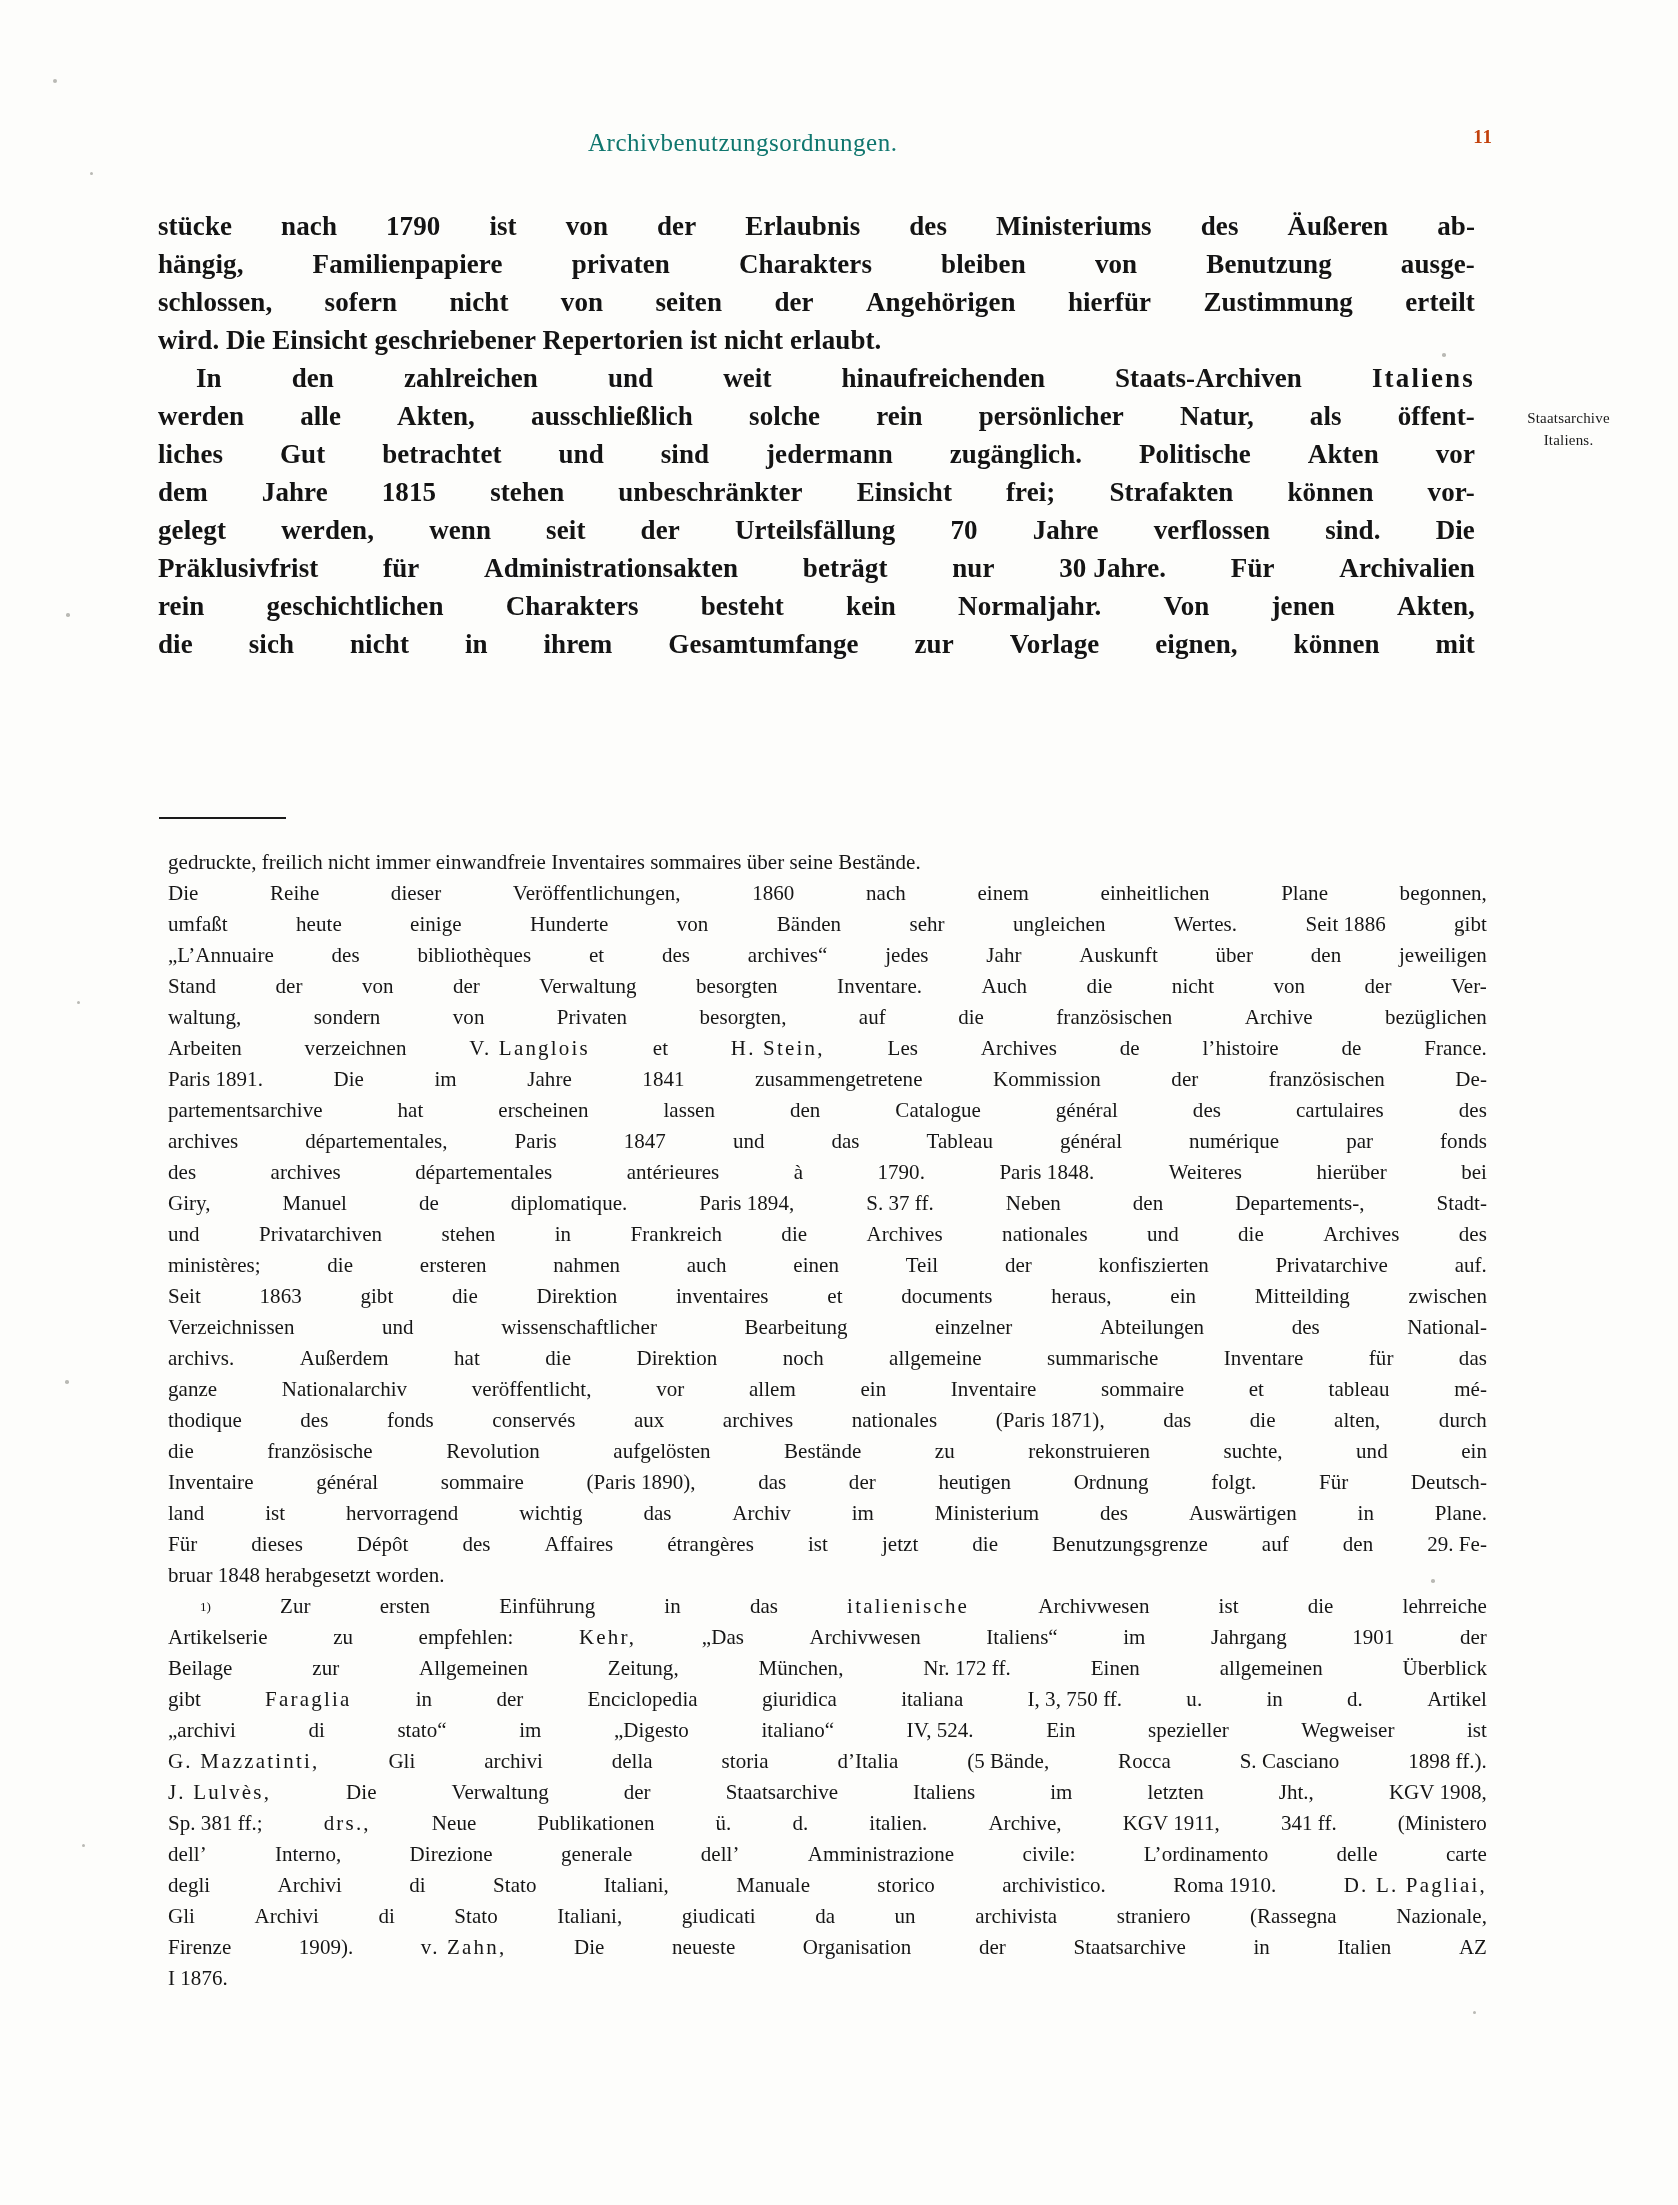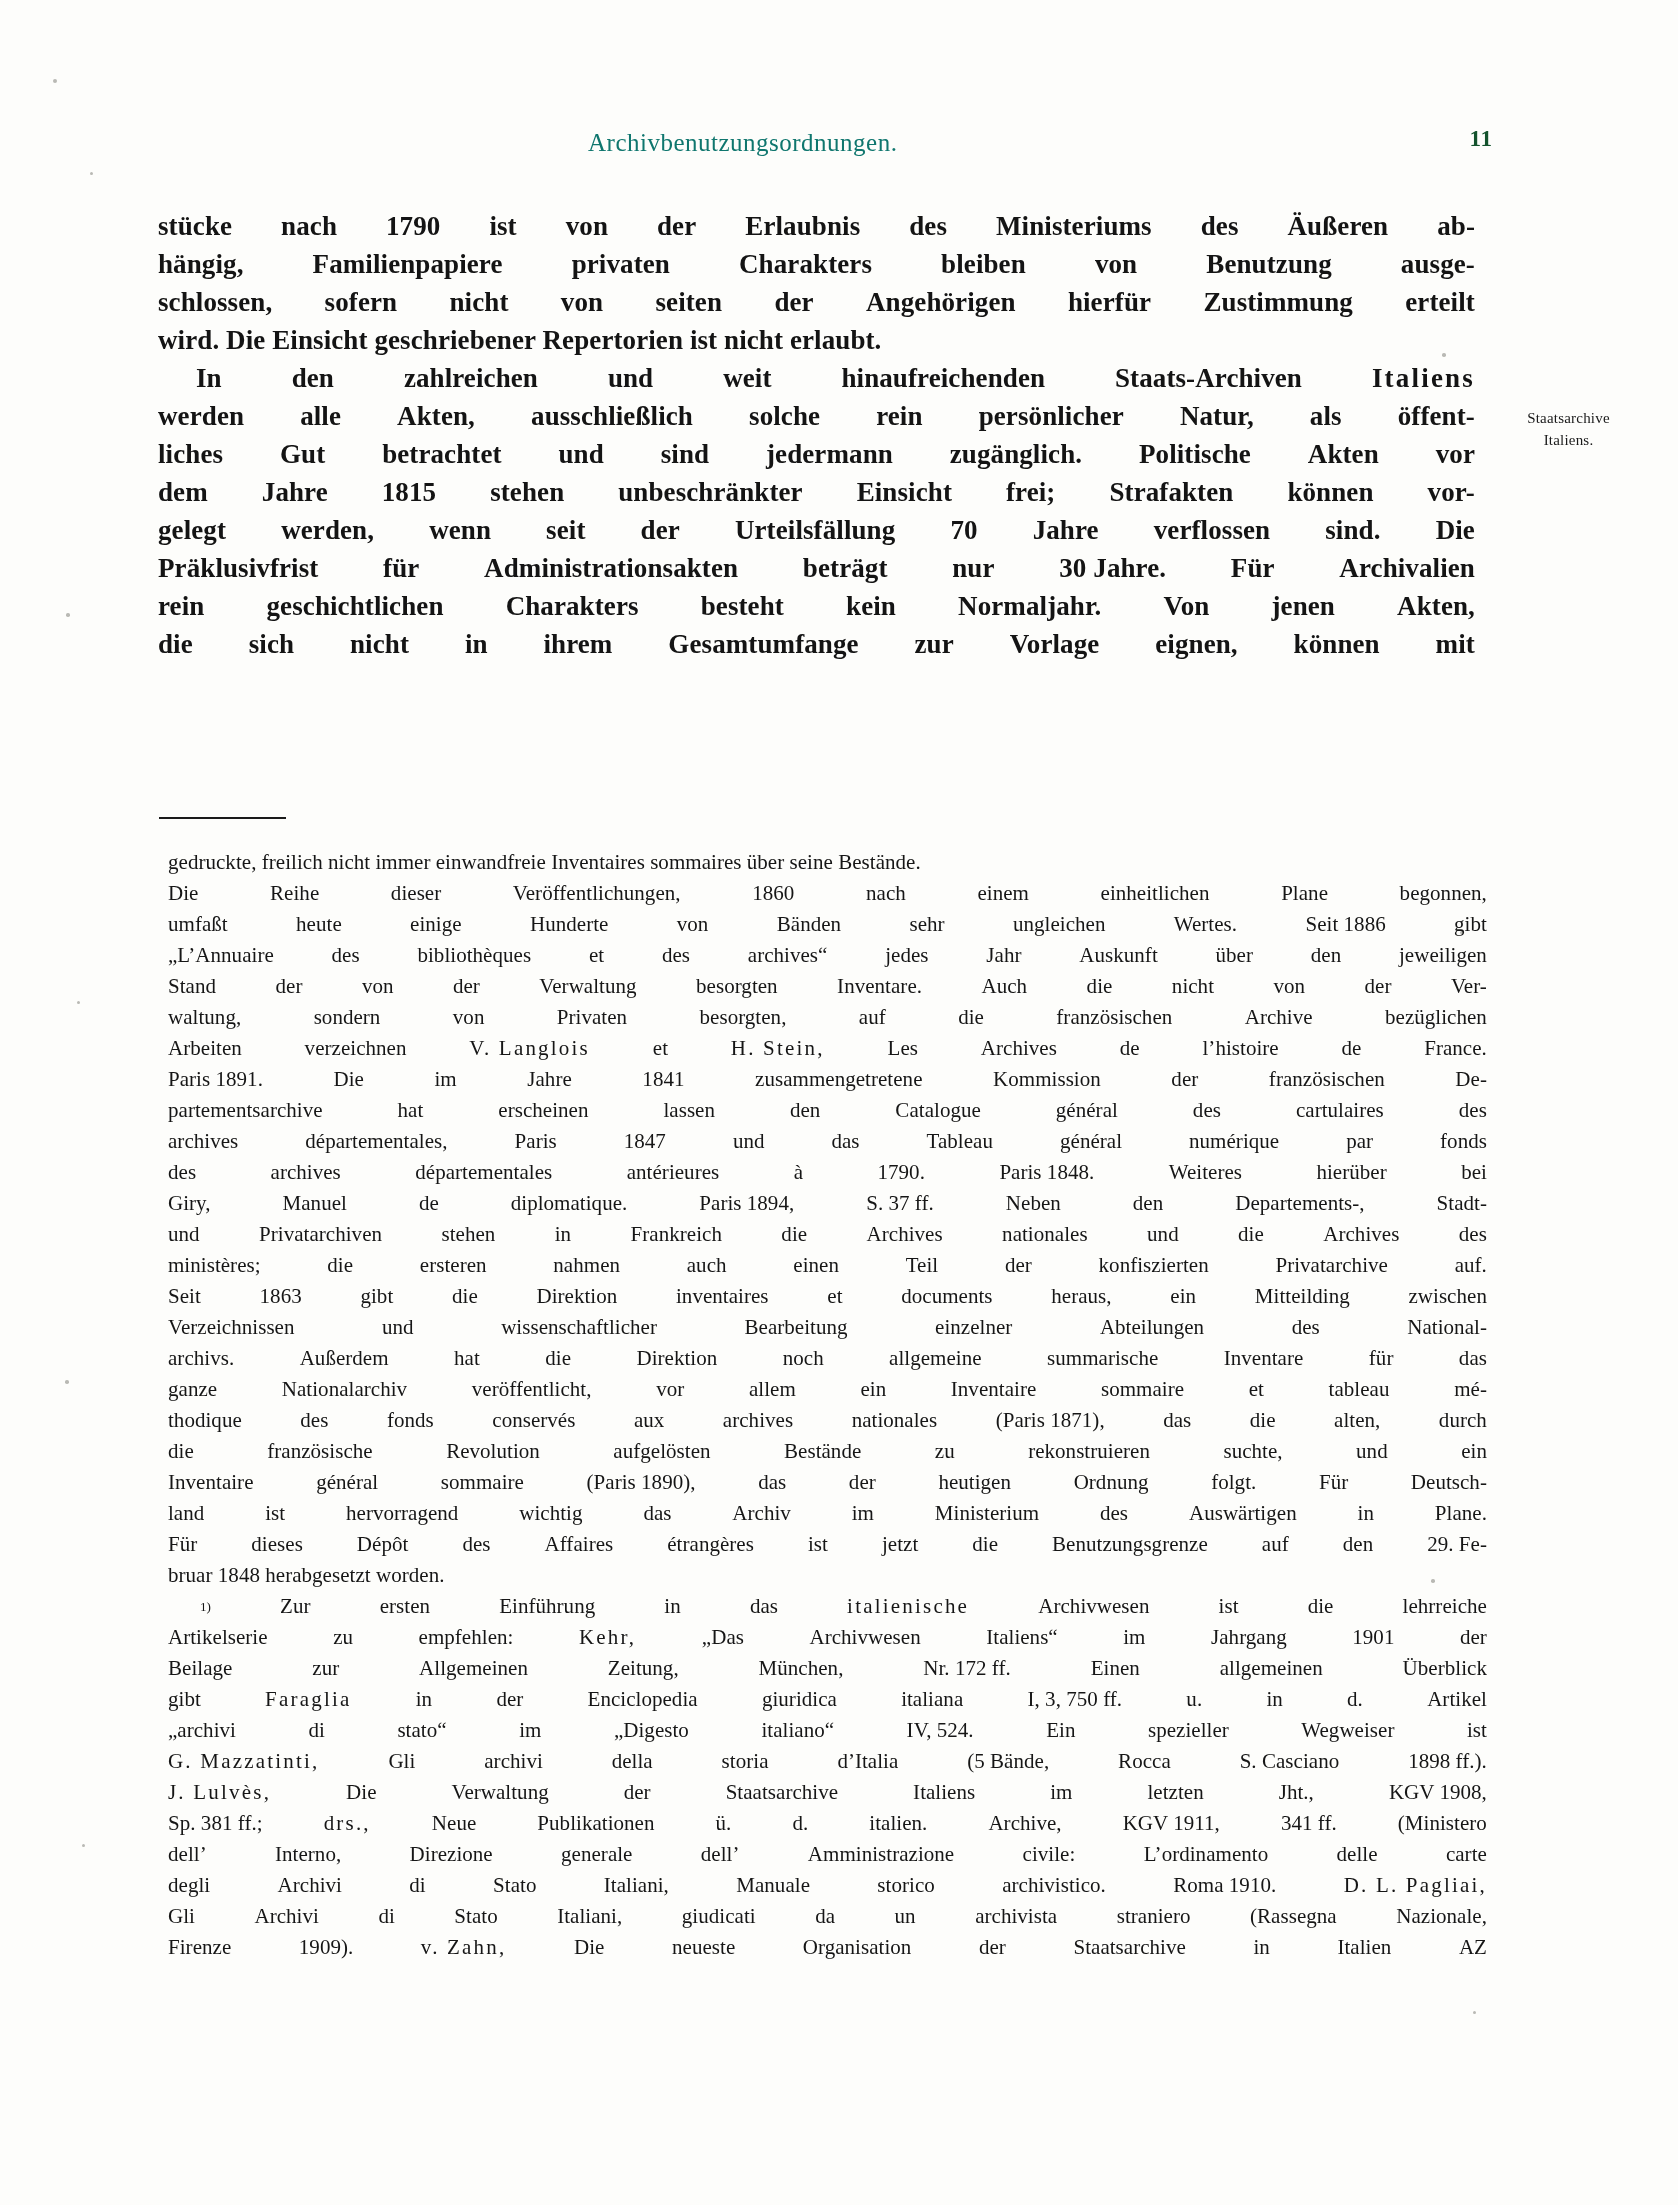--- a/index.html
+++ b/index.html
@@ -38,24 +38,24 @@
     top: 0;
     font-size: 25px;
     letter-spacing: 0.5px;
     color: #0f766e;
     white-space: nowrap;
   }
   .runhead-page {
     position: absolute;
     right: 0;
     top: -2.6px;
-    font-size: 23px;
+    font-size: 19px;
     font-weight: 700;
     letter-spacing: 0.9px;
-    color: #14532d;
+    color: #c2410c;
     text-align: right;
   }
   
   .body-block {
     position: absolute;
     left: 158px;
     top: 207px;
     width: 1317px;
   }
   .bodyline {
@@ -718,16 +718,17 @@
         <span class="sp">v. Zahn,</span>
         <span>Die</span>
         <span>neueste</span>
         <span>Organisation</span>
         <span>der</span>
         <span>Staatsarchive</span>
         <span>in</span>
         <span>Italien</span>
         <span>AZ</span>
       </div>
+      <div class="fnline">I 1876.</div>
     </div>
 
 </div>
 
 
 </body></html>

